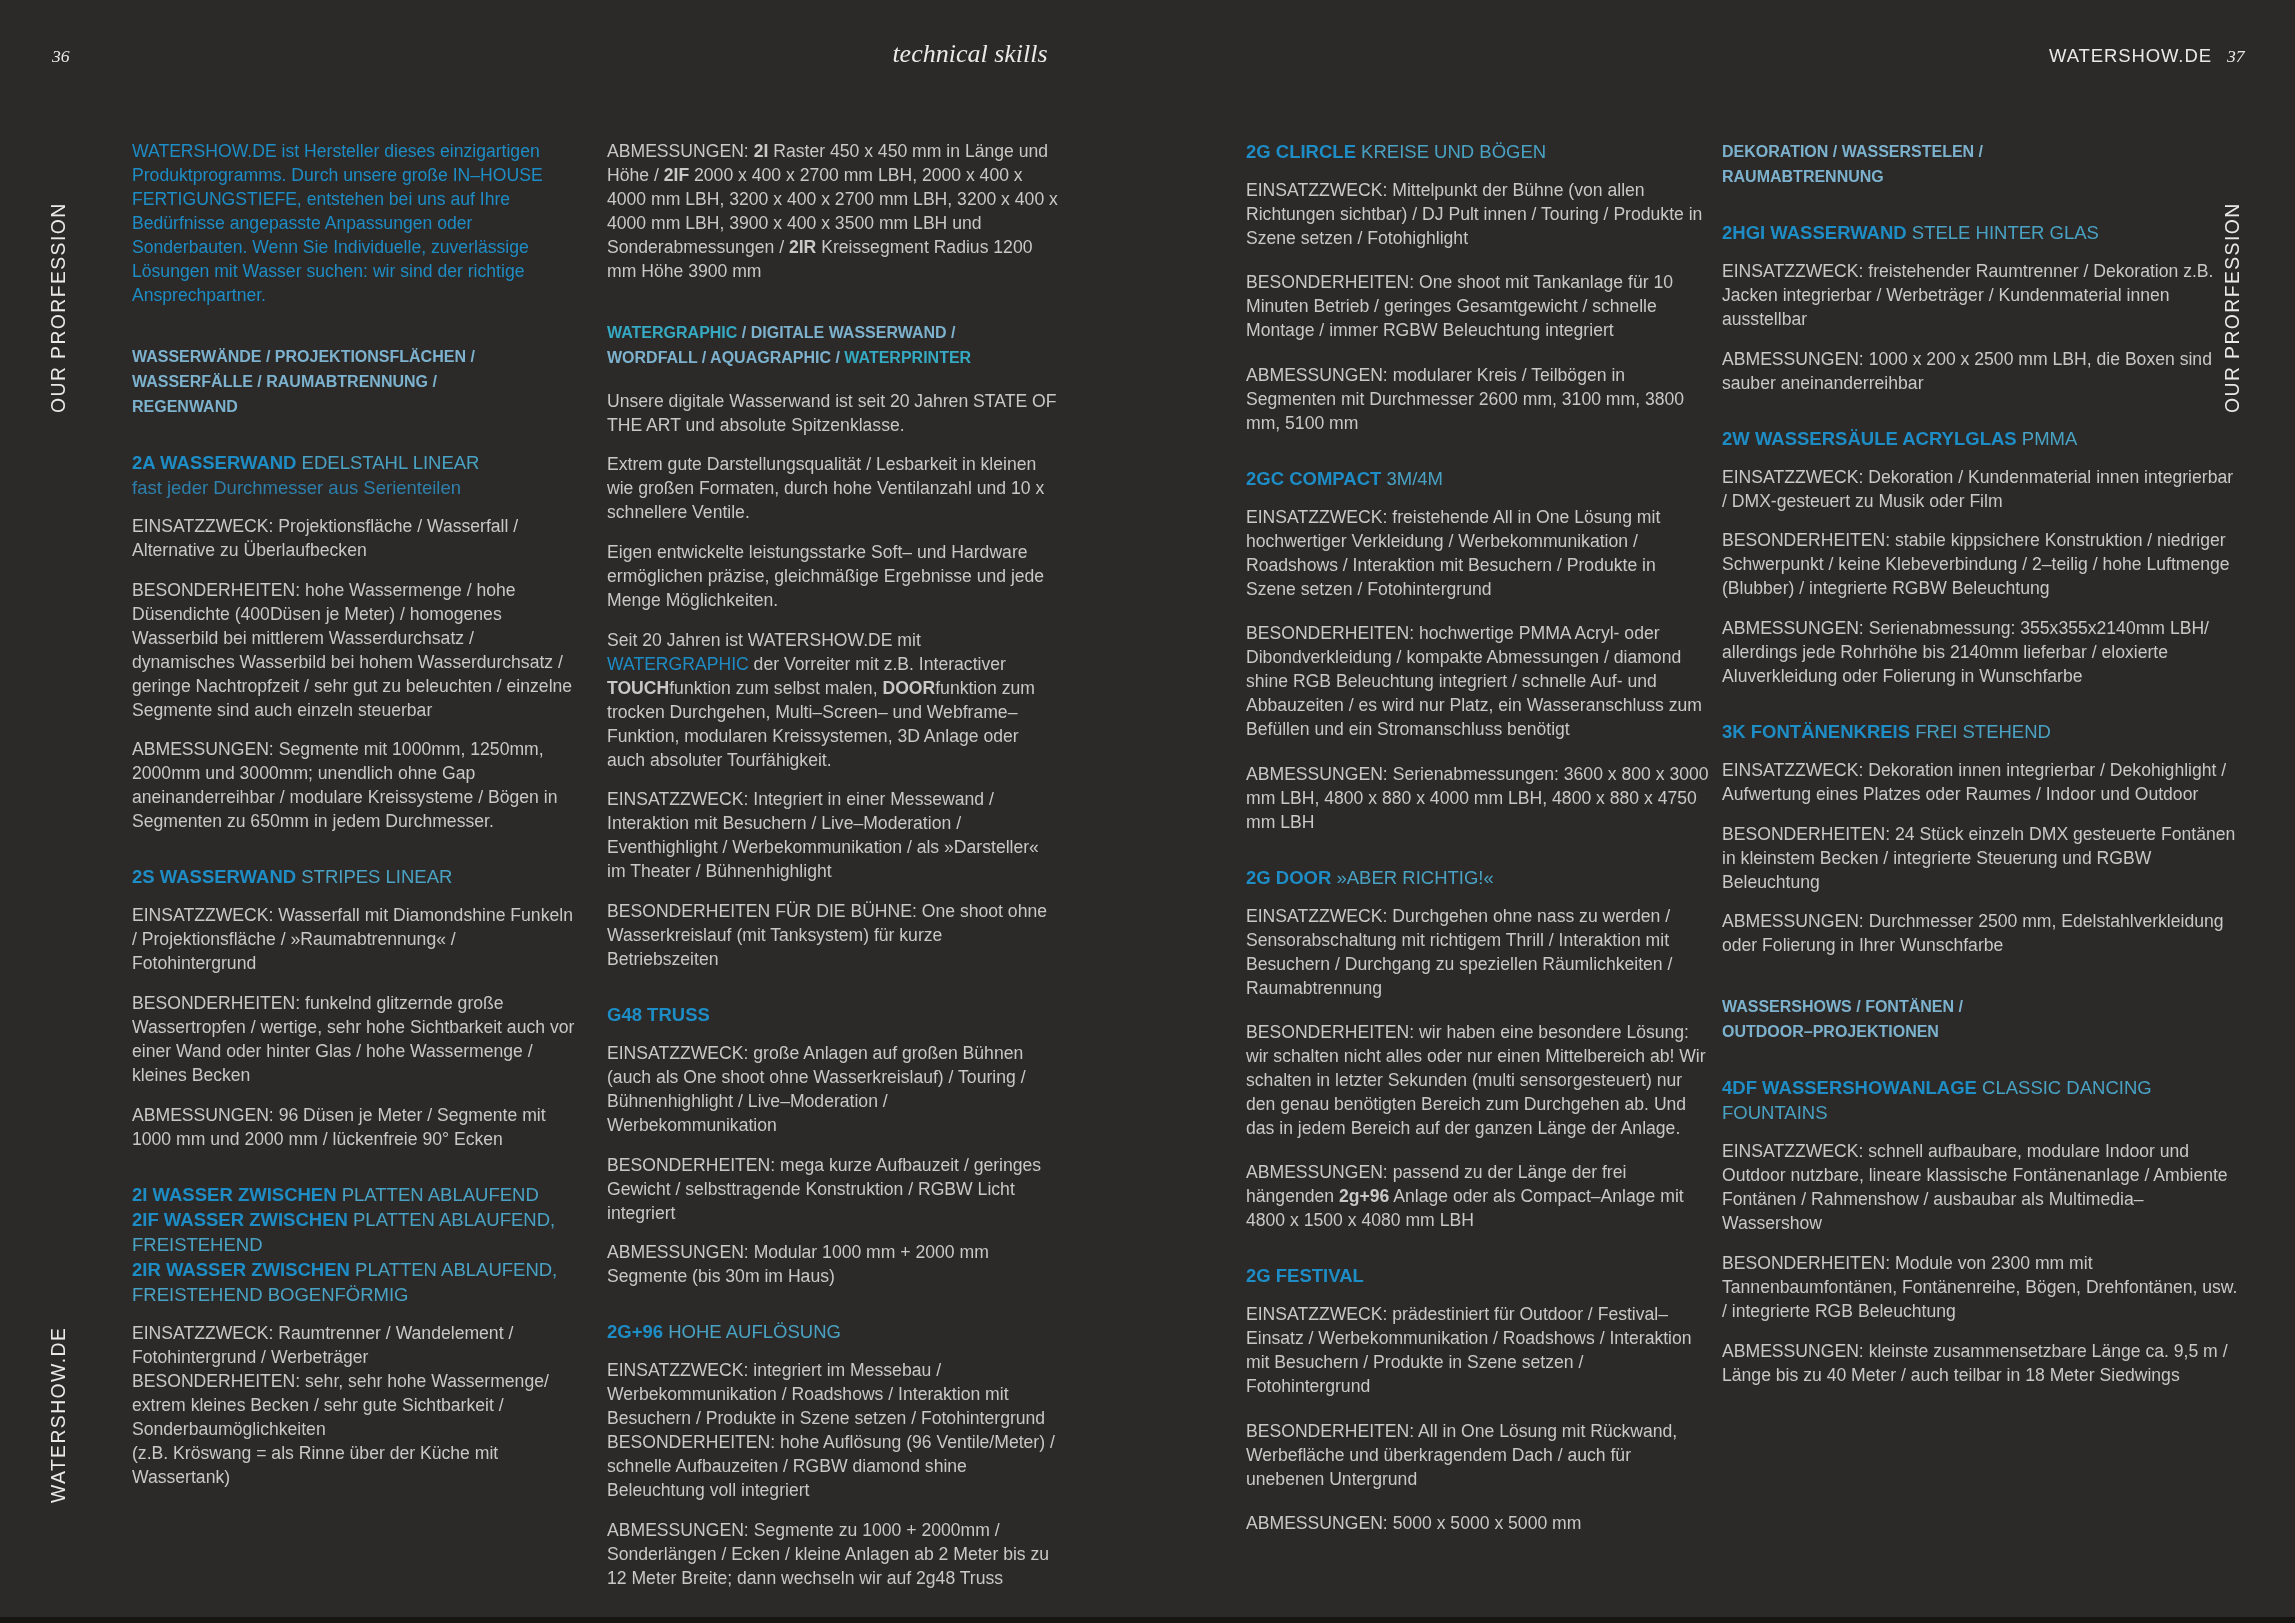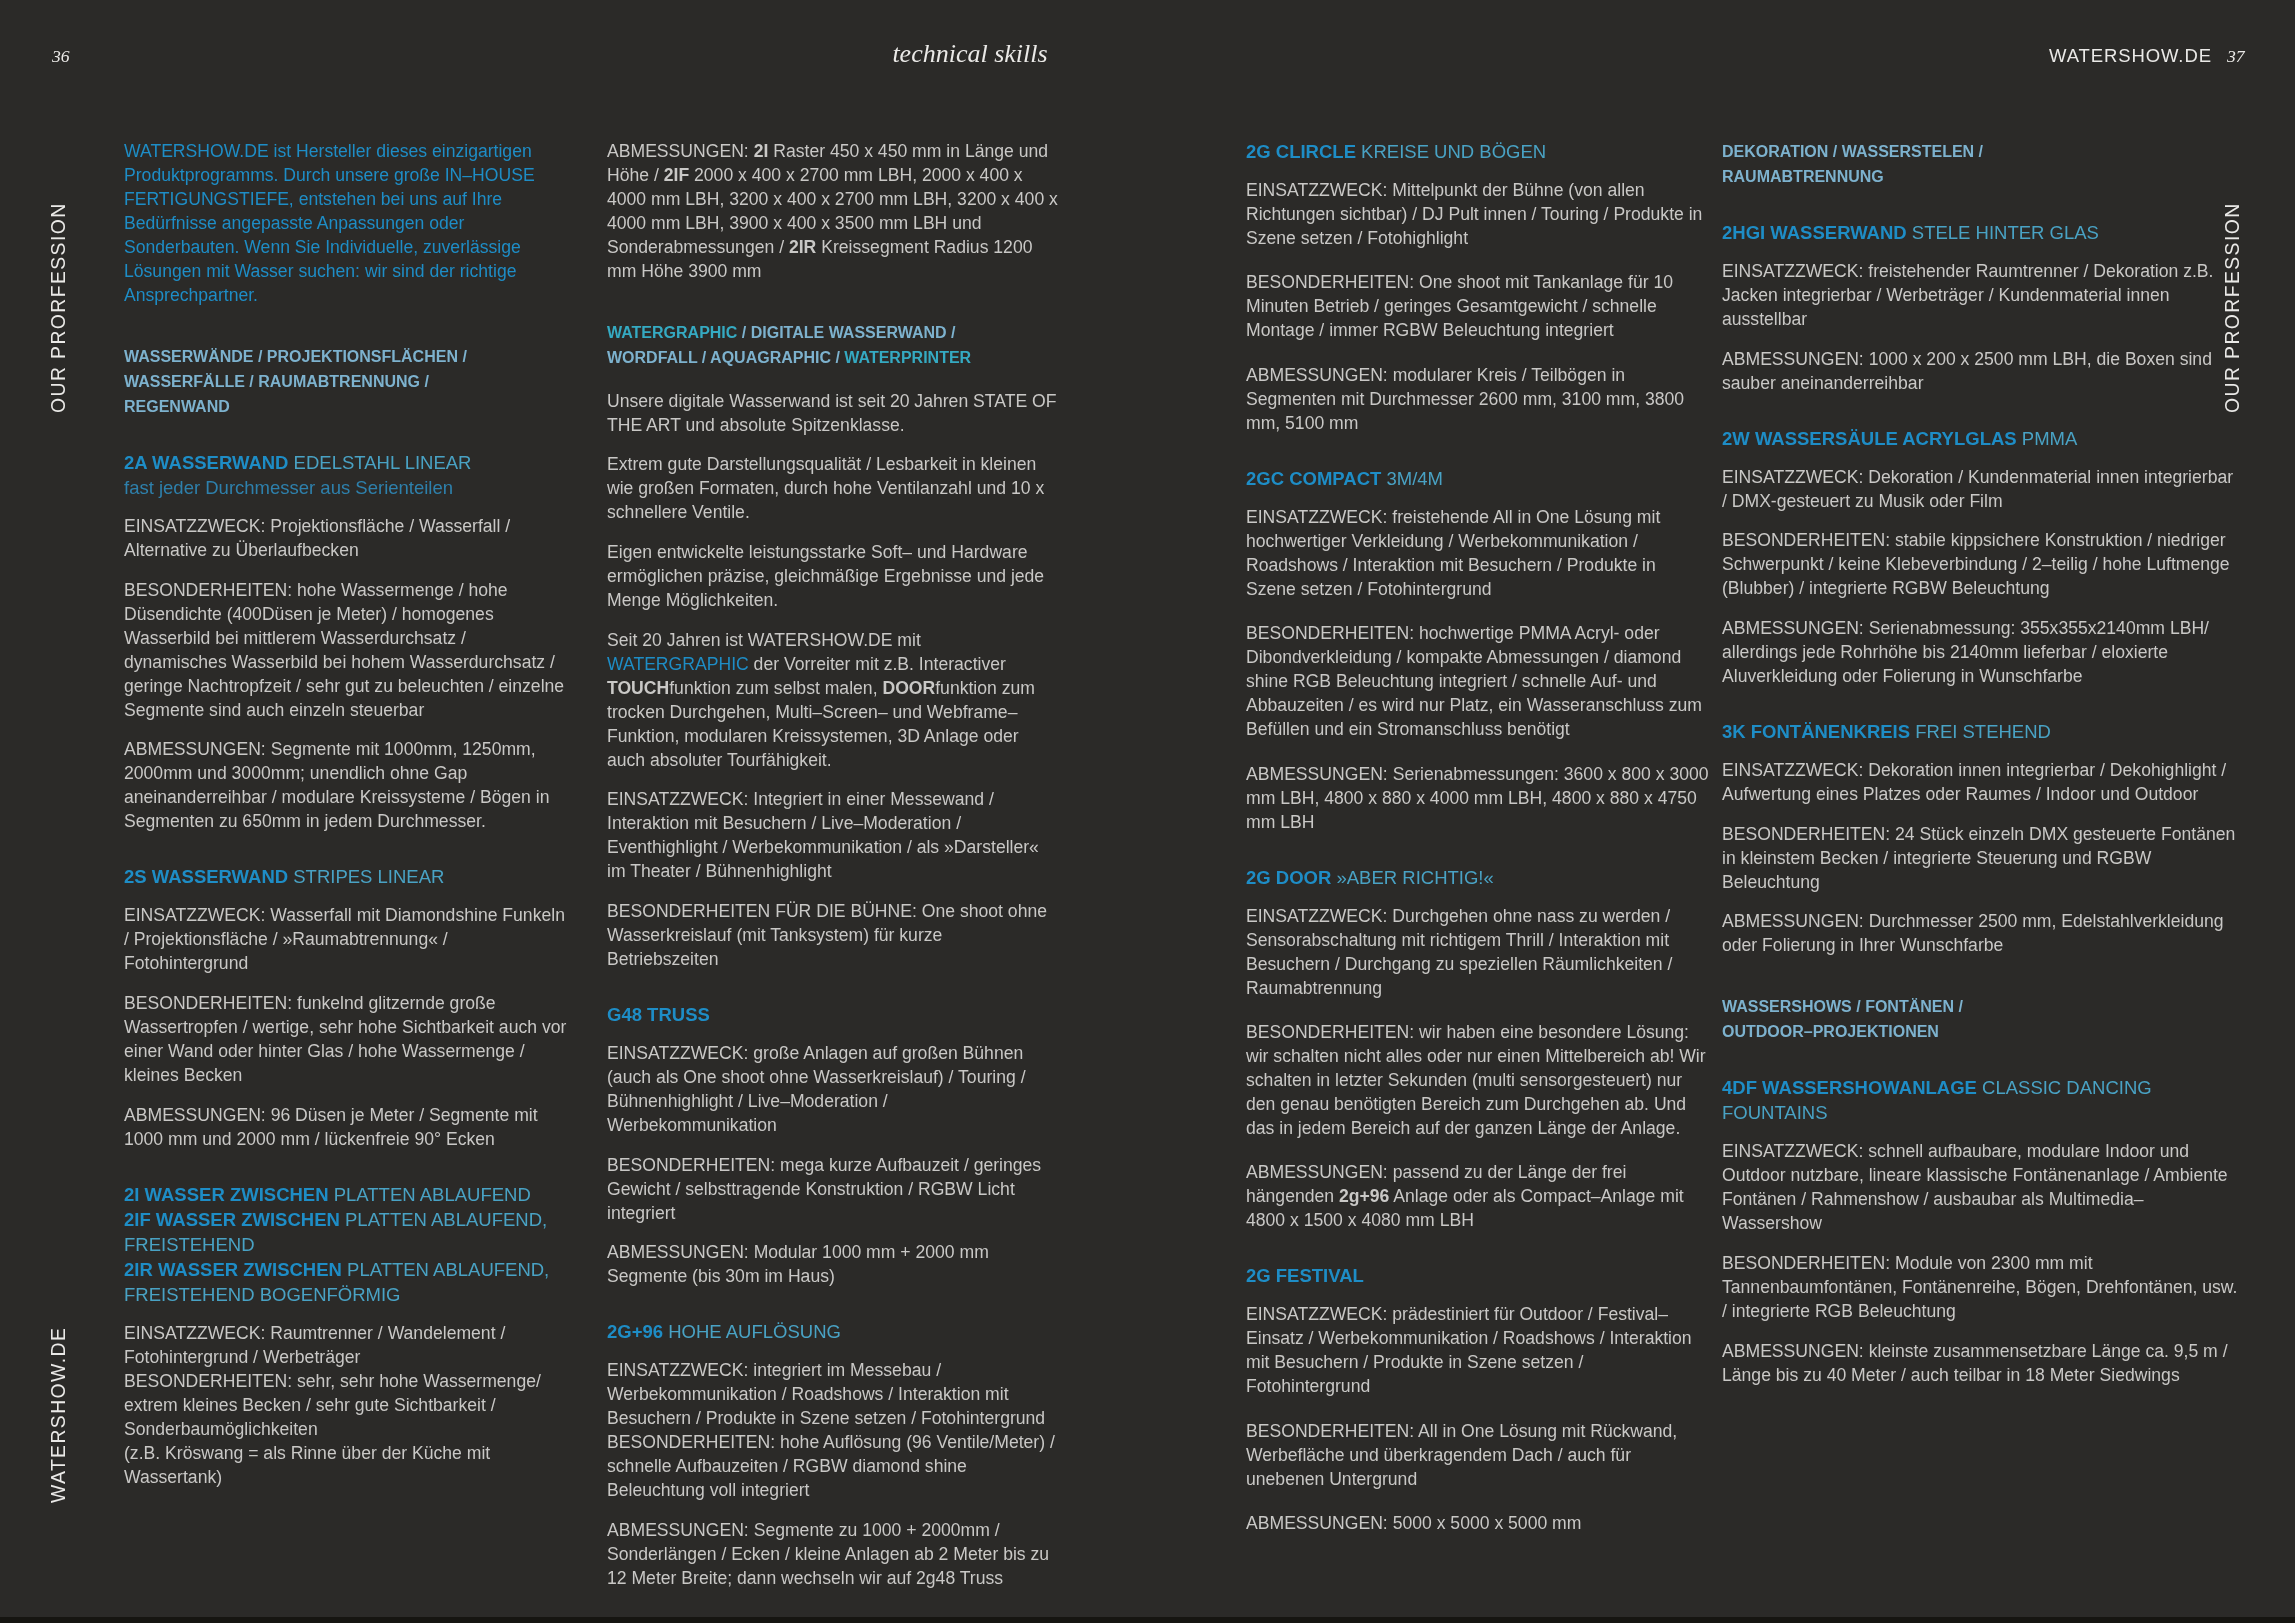--- a/index.html
+++ b/index.html
@@ -50,21 +50,21 @@
 
   <div class="pnum" style="left:52px;top:46px">36</div>
   <div class="center-title">technical skills</div>
   <div class="brand">WATERSHOW.DE</div>
   <div class="pnum" style="left:2227px;top:46px">37</div>
 
   <div class="vtext" style="left:47px;top:413px">OUR PRORFESSION</div>
   <div class="vtext" style="left:47px;top:1503px">WATERSHOW.DE</div>
   <div class="vtext" style="left:2221px;top:413px">OUR PRORFESSION</div>
 
-  <div class="column" id="col1" style="left:124px;width:444px">
+  <div class="column" id="col1" style="left:132px;width:444px">
       <p class="intro"><span>WATERSHOW.DE ist Hersteller dieses einzigartigen Produktprogramms. Durch unsere große IN–HOUSE FERTIGUNGSTIEFE, entstehen bei uns auf Ihre Bedürfnisse angepasste Anpassungen oder Sonderbauten.  Wenn Sie Individuelle, zuverlässige Lösungen mit Wasser suchen: wir sind der richtige Ansprechpartner.</span></p>
       <div class="heading">
         <div class="line"><span>WASSERWÄNDE / PROJEKTIONSFLÄCHEN /</span></div>
         <div class="line"><span>WASSERFÄLLE / RAUMABTRENNUNG /</span></div>
         <div class="line"><span>REGENWAND</span></div>
       </div>
       <div class="product">
         <div class="line"><span class="r-strong">2A WASSERWAND</span><span class="r-desc"> EDELSTAHL LINEAR</span></div>
         <div class="line"><span class="r-sub">fast jeder Durchmesser aus Serienteilen</span></div>
       </div>

